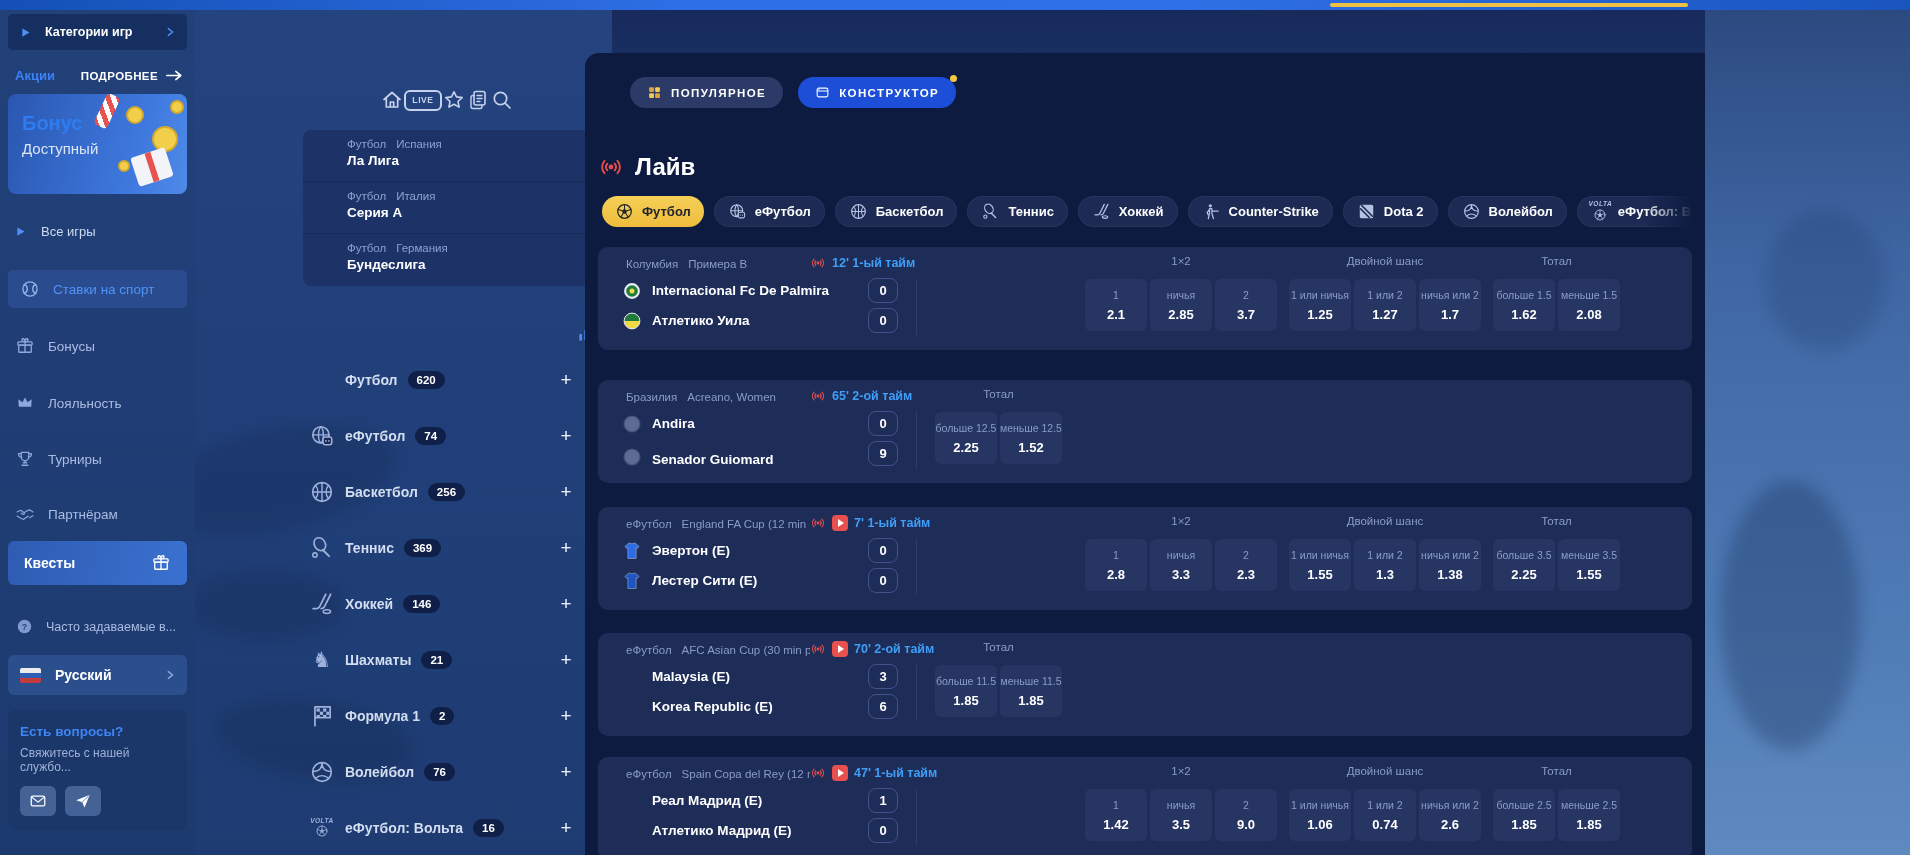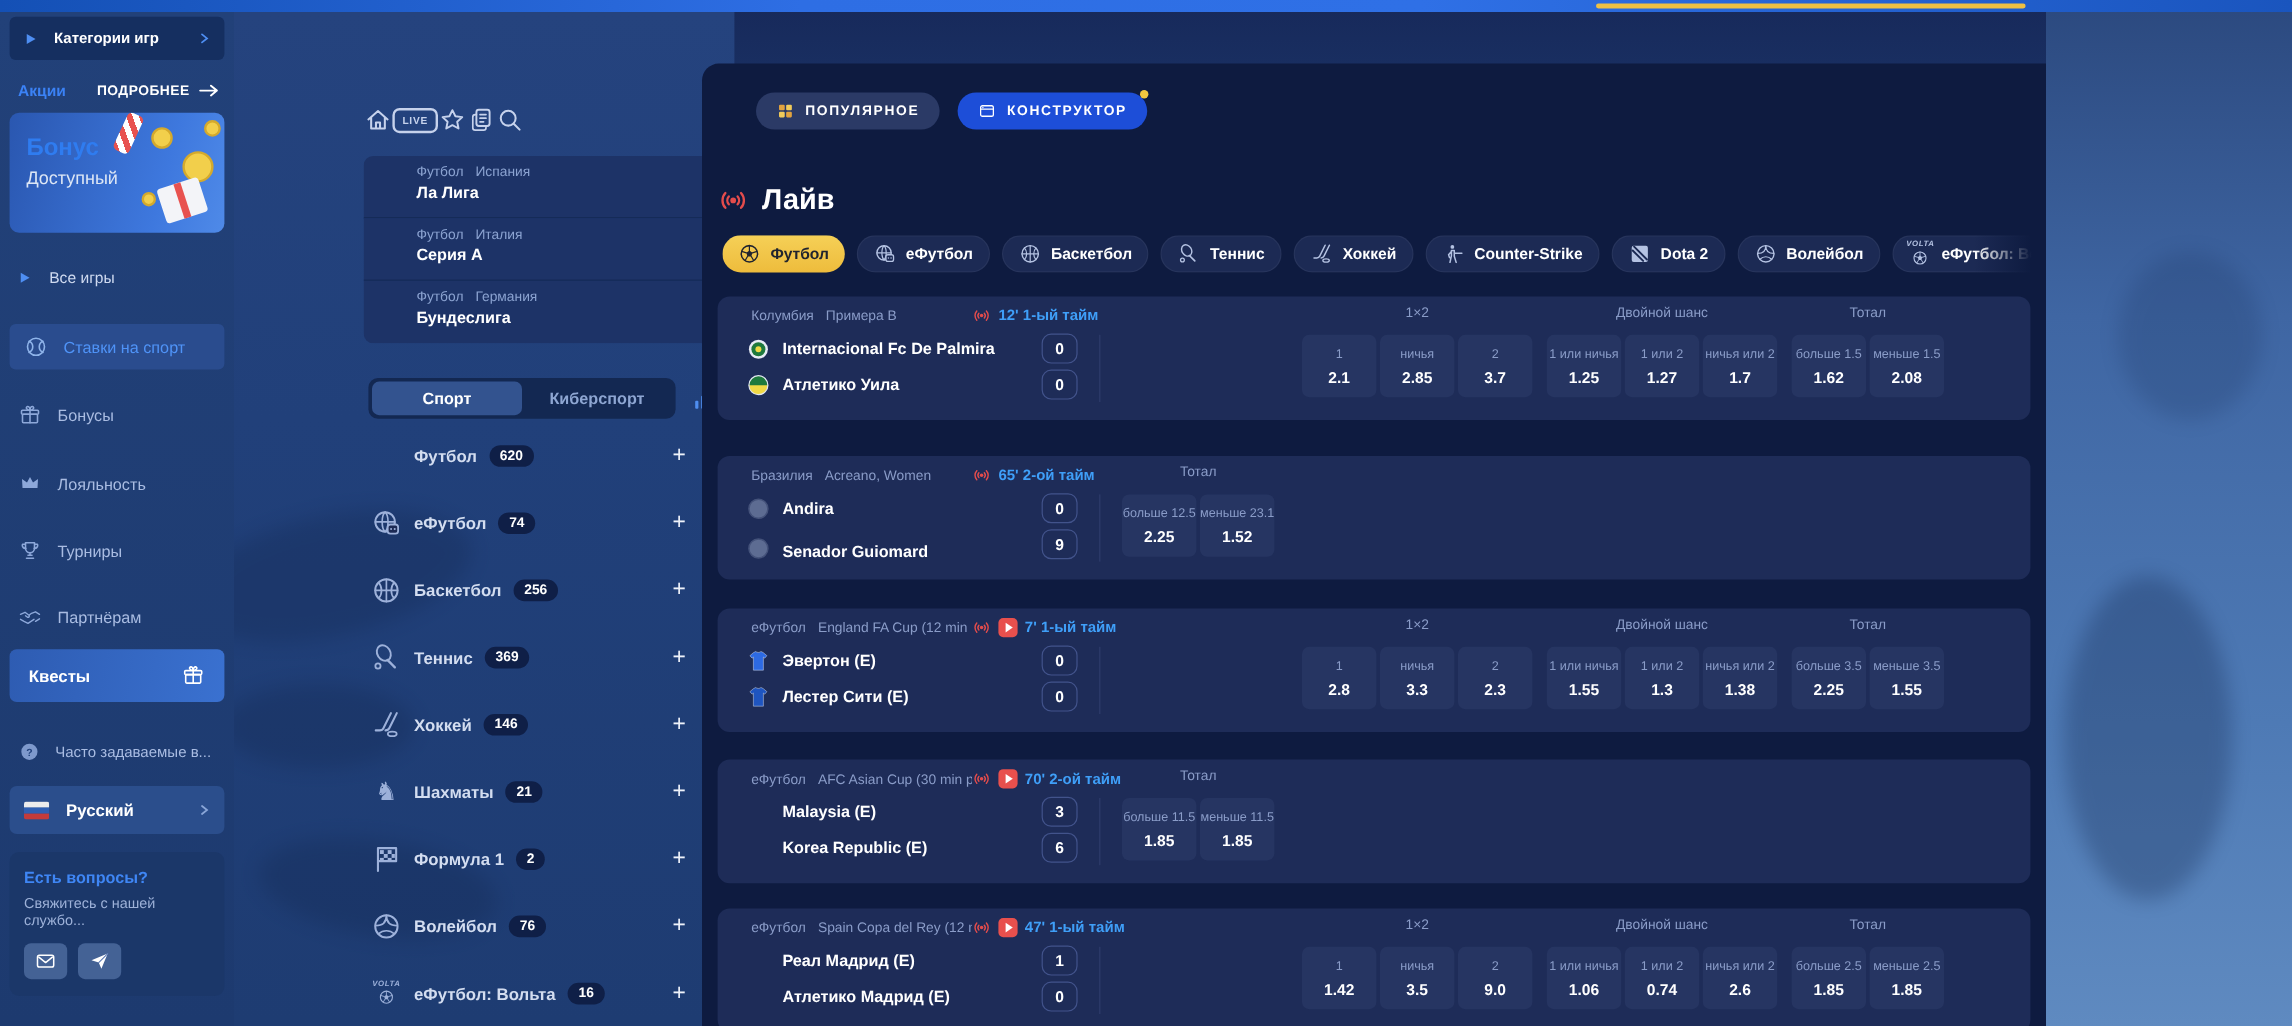--- a/index.html
+++ b/index.html
@@ -49,21 +49,21 @@
   .lang .chev{width:10px;height:10px;color:#8aa6d8;}
   .help{left:8px;top:700px;width:179px;height:120px;background:#1b3769;border-radius:8px;padding:14px 12px;box-sizing:border-box;}
   .help .h-title{color:#3f86f5;font-size:13.5px;font-weight:700;}
   .help .h-sub{color:#9db1d8;font-size:12px;margin-top:7px;}
   .help .h-btns{display:flex;gap:9px;margin-top:12px;}
   .h-btn{width:36px;height:30px;border-radius:6px;background:rgba(120,150,205,.45);display:flex;align-items:center;justify-content:center;cursor:pointer;}
   .h-btn span{width:18px;height:18px;color:#fff;}
   
   #sb2{left:195px;top:10px;width:417px;height:845px;background:linear-gradient(180deg,#25437e 0%,#21407a 40%,#1e3c72 100%);overflow:hidden;}
   .bgshape{position:absolute;background:#132850;opacity:.3;border-radius:50%;filter:blur(8px);}
-  .icons-row{left:108px;top:78px;width:288px;display:flex;justify-content:flex-start;align-items:center;color:#c6d2ec;}
+  .icons-row{left:108px;top:78px;width:288px;display:flex;justify-content:center;align-items:center;color:#c6d2ec;}
   .top-ico{width:24px;height:24px;cursor:pointer;}
   .live-badge{width:38px;height:21px;border:2px solid #c6d2ec;border-radius:6px;display:flex;align-items:center;justify-content:center;font-size:8.5px;font-weight:800;letter-spacing:.6px;cursor:pointer;box-sizing:border-box;}
   .leagues{left:108px;top:120px;width:298px;border-radius:8px;overflow:hidden;}
   .league-row{height:52px;background:#1d3367;border-bottom:1px solid #152a55;padding:8px 0 0 44px;box-sizing:border-box;cursor:pointer;}
   .league-row:last-child{border-bottom:none;}
   .lr-top{font-size:11.5px;color:#8ba3d1;display:flex;gap:10px;}
   .lr-name{font-size:13.5px;font-weight:700;color:#fff;margin-top:3px;}
   .s-tabs{left:112px;top:305px;width:256px;height:34px;background:#132852;border-radius:8px;padding:3px;box-sizing:border-box;display:flex;}
   .s-tab{flex:1;border-radius:6px;font-size:13.5px;font-weight:700;color:#8ea6d2;display:flex;align-items:center;justify-content:center;cursor:pointer;}
   .s-tab.active{background:#33538f;color:#fff;}
@@ -319,24 +319,20 @@
         <div class="lr-name">Серия А</div>
       </div>
       <div class="league-row">
         <div class="lr-top">
           <span>Футбол</span>
           <span>Германия</span>
         </div>
         <div class="lr-name">Бундеслига</div>
       </div>
     </div>
-  <div class="abs s-tabs">
-    <div class="s-tab active">Спорт</div>
-    <div class="s-tab">Киберспорт</div>
-  </div>
   <span class="abs chart-ico">
       <svg viewBox="0 0 24 24" fill="none" stroke="currentColor" stroke-width="1.6" stroke-linecap="round" stroke-linejoin="round">
         <rect x="4" y="12" width="3.2" height="8" rx="1" fill="currentColor" stroke="none"></rect>
         <rect x="10" y="7" width="3.2" height="13" rx="1" fill="currentColor" stroke="none"></rect>
         <rect x="16" y="3" width="3.2" height="17" rx="1" fill="currentColor" stroke="none"></rect>
       </svg>
     </span>
   <span class="abs sb2-dot"></span>
   <div class="abs sports">
       <div class="sport-row">
@@ -688,21 +684,21 @@
         <div class="vline"></div>
         <div class="odds" style="left: 337px;">
           <div class="grp">
             <div class="g-title">Тотал</div>
             <div class="g-cells">
               <div class="cell">
                 <div class="c-label">больше 12.5</div>
                 <div class="c-val">2.25</div>
               </div>
               <div class="cell">
-                <div class="c-label">меньше 23.1</div>
+                <div class="c-label">меньше 12.5</div>
                 <div class="c-val">1.52</div>
               </div>
             </div>
           </div>
         </div>
       </div>
       <div class="card" style="top: 454px;">
         <div class="c-league"><span class="lg-c">еФутбол</span><span>England FA Cup (12 min play)</span></div>
         <div class="c-time">
           <span class="sig">

